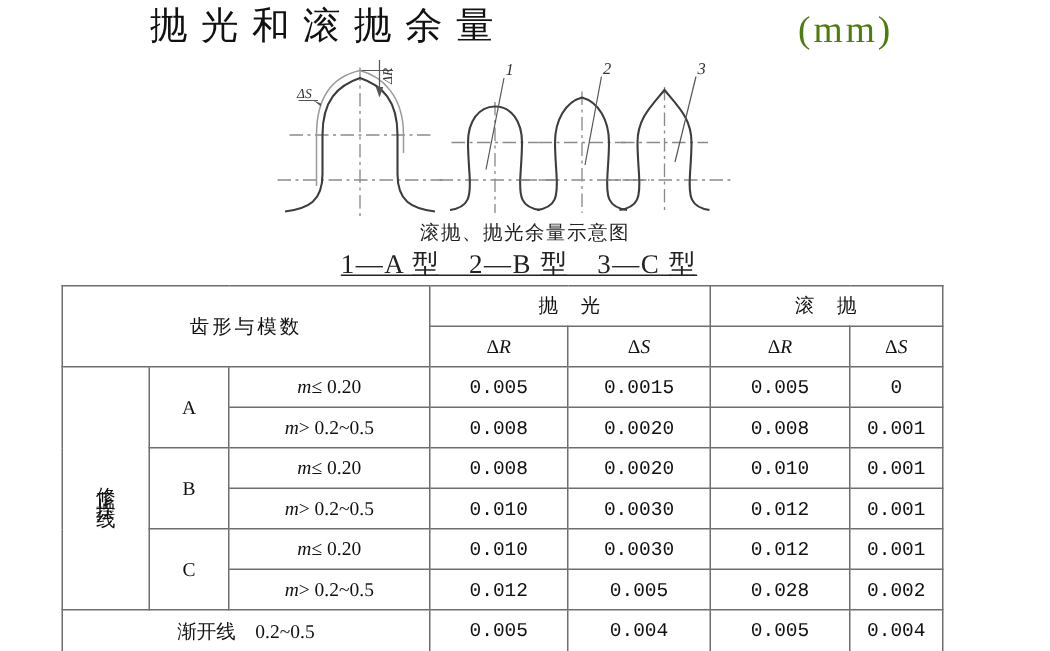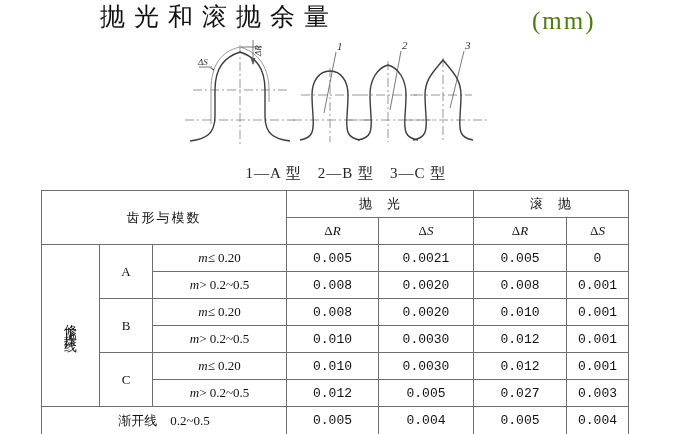--- a/index.html
+++ b/index.html
@@ -17,21 +17,21 @@
   }
   
   .diagram{position:absolute;left:165px;top:38px;width:345px;height:112px;}
   .diagram svg{display:block;}
   .cap1{
     position:absolute;left:175px;top:146px;width:350px;text-align:center;
     font-size:13px;color:#222;letter-spacing:1px;
   }
   .cap2{
     position:absolute;left:171px;top:164px;width:350px;text-align:center;
-    font-size:15px;color:#222;letter-spacing:1px;
+    font-size:18px;color:#222;letter-spacing:1px;text-decoration:underline;
   }
   
   table.allow{
     position:absolute;left:41px;top:190px;width:587px;
     border-collapse:collapse;table-layout:fixed;
     font-size:13px;text-align:center;color:#111;
   }
   table.allow td{
     border:1px solid #6e6e6e;height:26px;padding:0;overflow:hidden;
     vertical-align:middle;
@@ -103,20 +103,21 @@
         <line x1="278" y1="20" x2="278" y2="104"></line>
         <line x1="249" y1="57" x2="307" y2="57"></line>
         <line x1="240" y1="82" x2="322" y2="82"></line>
       </g>
       <path d="M248,102 C261,100 262,93 261,78 C260.5,70 260,64 260,57 C260,41 269,33 278,22 C287,33 296,41 296,57 C296,64 295.5,70 295,78 C294,93 295,100 308,102" fill="none" stroke="#3d3d3d" stroke-width="1.4"></path>
       <line x1="285" y1="70" x2="299" y2="13" stroke="#555" stroke-width="0.8"></line>
       <text x="300" y="11" font-size="11" font-style="italic" fill="#333">3</text>
     </svg>
   </div>
 
+  <div class="cap1">滚抛、抛光余量示意图</div>
   <div class="cap2">1—A 型　2—B 型　3—C 型</div>
 
   <table class="allow">
     <colgroup>
       <col style="width:58px">
         <col style="width:53px">
         <col style="width:134px">
       <col style="width:92px">
         <col style="width:95px">
         <col style="width:93px">
@@ -135,21 +136,21 @@
         <td class="hb"><span class="dsym">Δ</span><i class="dvar">S</i></td>
         <td class="hb hl"><span class="dsym">Δ</span><i class="dvar">R</i></td>
         <td class="hb"><span class="dsym">Δ</span><i class="dvar">S</i></td>
       </tr>
 
       <tr>
         <td rowspan="6"><span class="vert">修正摆线</span></td>
         <td rowspan="2">A</td>
         <td><i class="mvar">m</i><span>≤ 0.20</span></td>
         <td class="hl num">0.005</td>
-        <td class="num">0.0021</td>
+        <td class="num">0.0015</td>
         <td class="hl num">0.005</td>
         <td class="num">0</td>
       </tr>
 
       <tr>
         <td class="hb"><i class="mvar">m</i><span>&gt; 0.2~0.5</span></td>
         <td class="hb hl num">0.008</td>
         <td class="hb num">0.0020</td>
         <td class="hb hl num">0.008</td>
         <td class="hb num">0.001</td>
@@ -178,22 +179,22 @@
         <td class="hl num">0.010</td>
         <td class="num">0.0030</td>
         <td class="hl num">0.012</td>
         <td class="num">0.001</td>
       </tr>
 
       <tr>
         <td class="hb"><i class="mvar">m</i><span>&gt; 0.2~0.5</span></td>
         <td class="hb hl num">0.012</td>
         <td class="hb num">0.005</td>
-        <td class="hb hl num">0.027</td>
-        <td class="hb num">0.003</td>
+        <td class="hb hl num">0.028</td>
+        <td class="hb num">0.002</td>
       </tr>
 
       <tr>
         <td colspan="3" class="hbot" style="height:27px">渐开线　0.2~0.5</td>
         <td class="hbot hl num">0.005</td>
         <td class="hbot num">0.004</td>
         <td class="hbot hl num">0.005</td>
         <td class="hbot num">0.004</td>
       </tr>
     </tbody>

